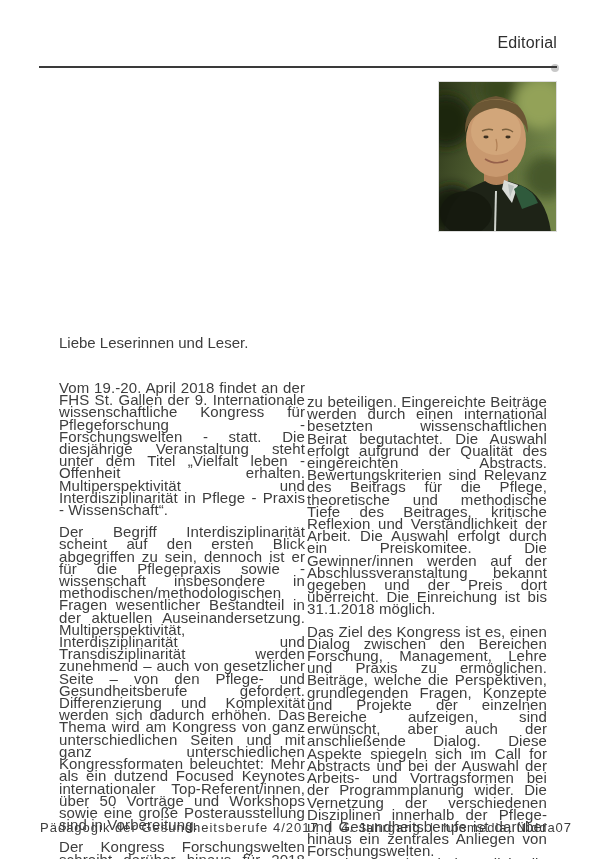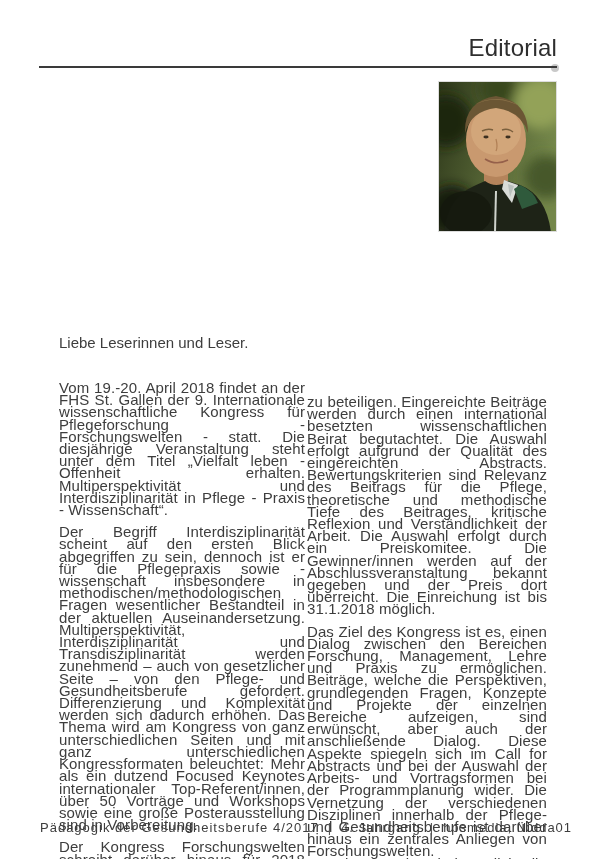--- a/index.html
+++ b/index.html
@@ -9,21 +9,21 @@
   }
   *{box-sizing:border-box;}
   html,body{margin:0;padding:0;background:#ffffff;}
   .page{
     position:relative; width:612px; height:859px; background:#ffffff;
     font-family:"Liberation Sans","DejaVu Sans",sans-serif;
     color:var(--text); overflow:hidden;
   }
   .title{
     position:absolute; top:34px; right:55px; margin:0;
-    font-size:24px; font-weight:400; letter-spacing:0.2px; color:var(--title);
+    font-size:16px; font-weight:400; letter-spacing:0.2px; color:var(--title);
   }
   .rule-endcap{
     position:absolute; left:551px; top:64px; width:8px; height:8px;
     border-radius:50%; background:#c9c9c9;
   }
   .rule{
     position:absolute; left:39px; top:66px; width:518px; height:2px;
     background:var(--rule);
   }
   .photo{
@@ -111,16 +111,16 @@
 
   <section class="col col-right">
     <p class="par">zu beteiligen. Eingereichte Beiträge werden durch einen international besetzten wissenschaftlichen Beirat begutachtet. Die Auswahl erfolgt aufgrund der Qualität des eingereichten Abstracts. Bewertungskriterien sind Relevanz des Beitrags für die Pflege, theoretische und methodische Tiefe des Beitrages, kritische Reflexion und Verständlichkeit der Arbeit. Die Auswahl erfolgt durch ein Preiskomitee. Die Gewinner/innen werden auf der Abschlussveranstaltung bekannt gegeben und der Preis dort überreicht. Die Einreichung ist bis 31.1.2018 möglich.</p>
     <p class="par">Das Ziel des Kongress ist es, einen Dialog zwischen den Bereichen Forschung, Management, Lehre und Praxis zu ermöglichen. Beiträge, welche die Perspektiven, grundlegenden Fragen, Konzepte und Projekte der einzelnen Bereiche aufzeigen, sind erwünscht, aber auch der anschließende Dialog. Diese Aspekte spiegeln sich im Call for Abstracts und bei der Auswahl der Arbeits- und Vortragsformen bei der Programmplanung wider. Die Vernetzung der verschiedenen Disziplinen innerhalb der Pflege- und Gesundheitsberufe ist darüber hinaus ein zentrales Anliegen von Forschungswelten. Forschungswelten lädt explizit alle Akteure aus den Bereichen Forschung, Management, Lehre und Praxis ein.</p>
     <p class="par greeting">Herzliche Grüße</p>
     <p class="par signature">Dr. Andreas Lauterbach</p>
   </section>
 
   <footer class="footer">
     <span>Pädagogik der Gesundheitsberufe 4/2017</span><span class="sep">|</span><span>4. Jahrgang</span><span class="sep">|</span><span>hpsmedia, Nidda</span>
-    <span class="pagenum">01</span>
+    <span class="pagenum">07</span>
   </footer>
 
 </div>
 
 </body></html>

